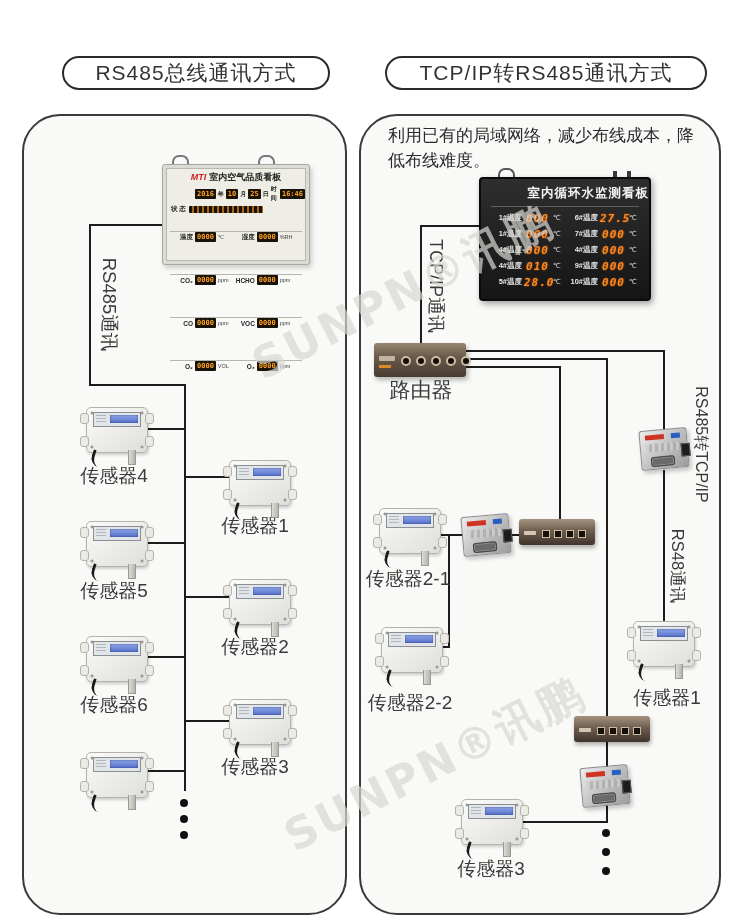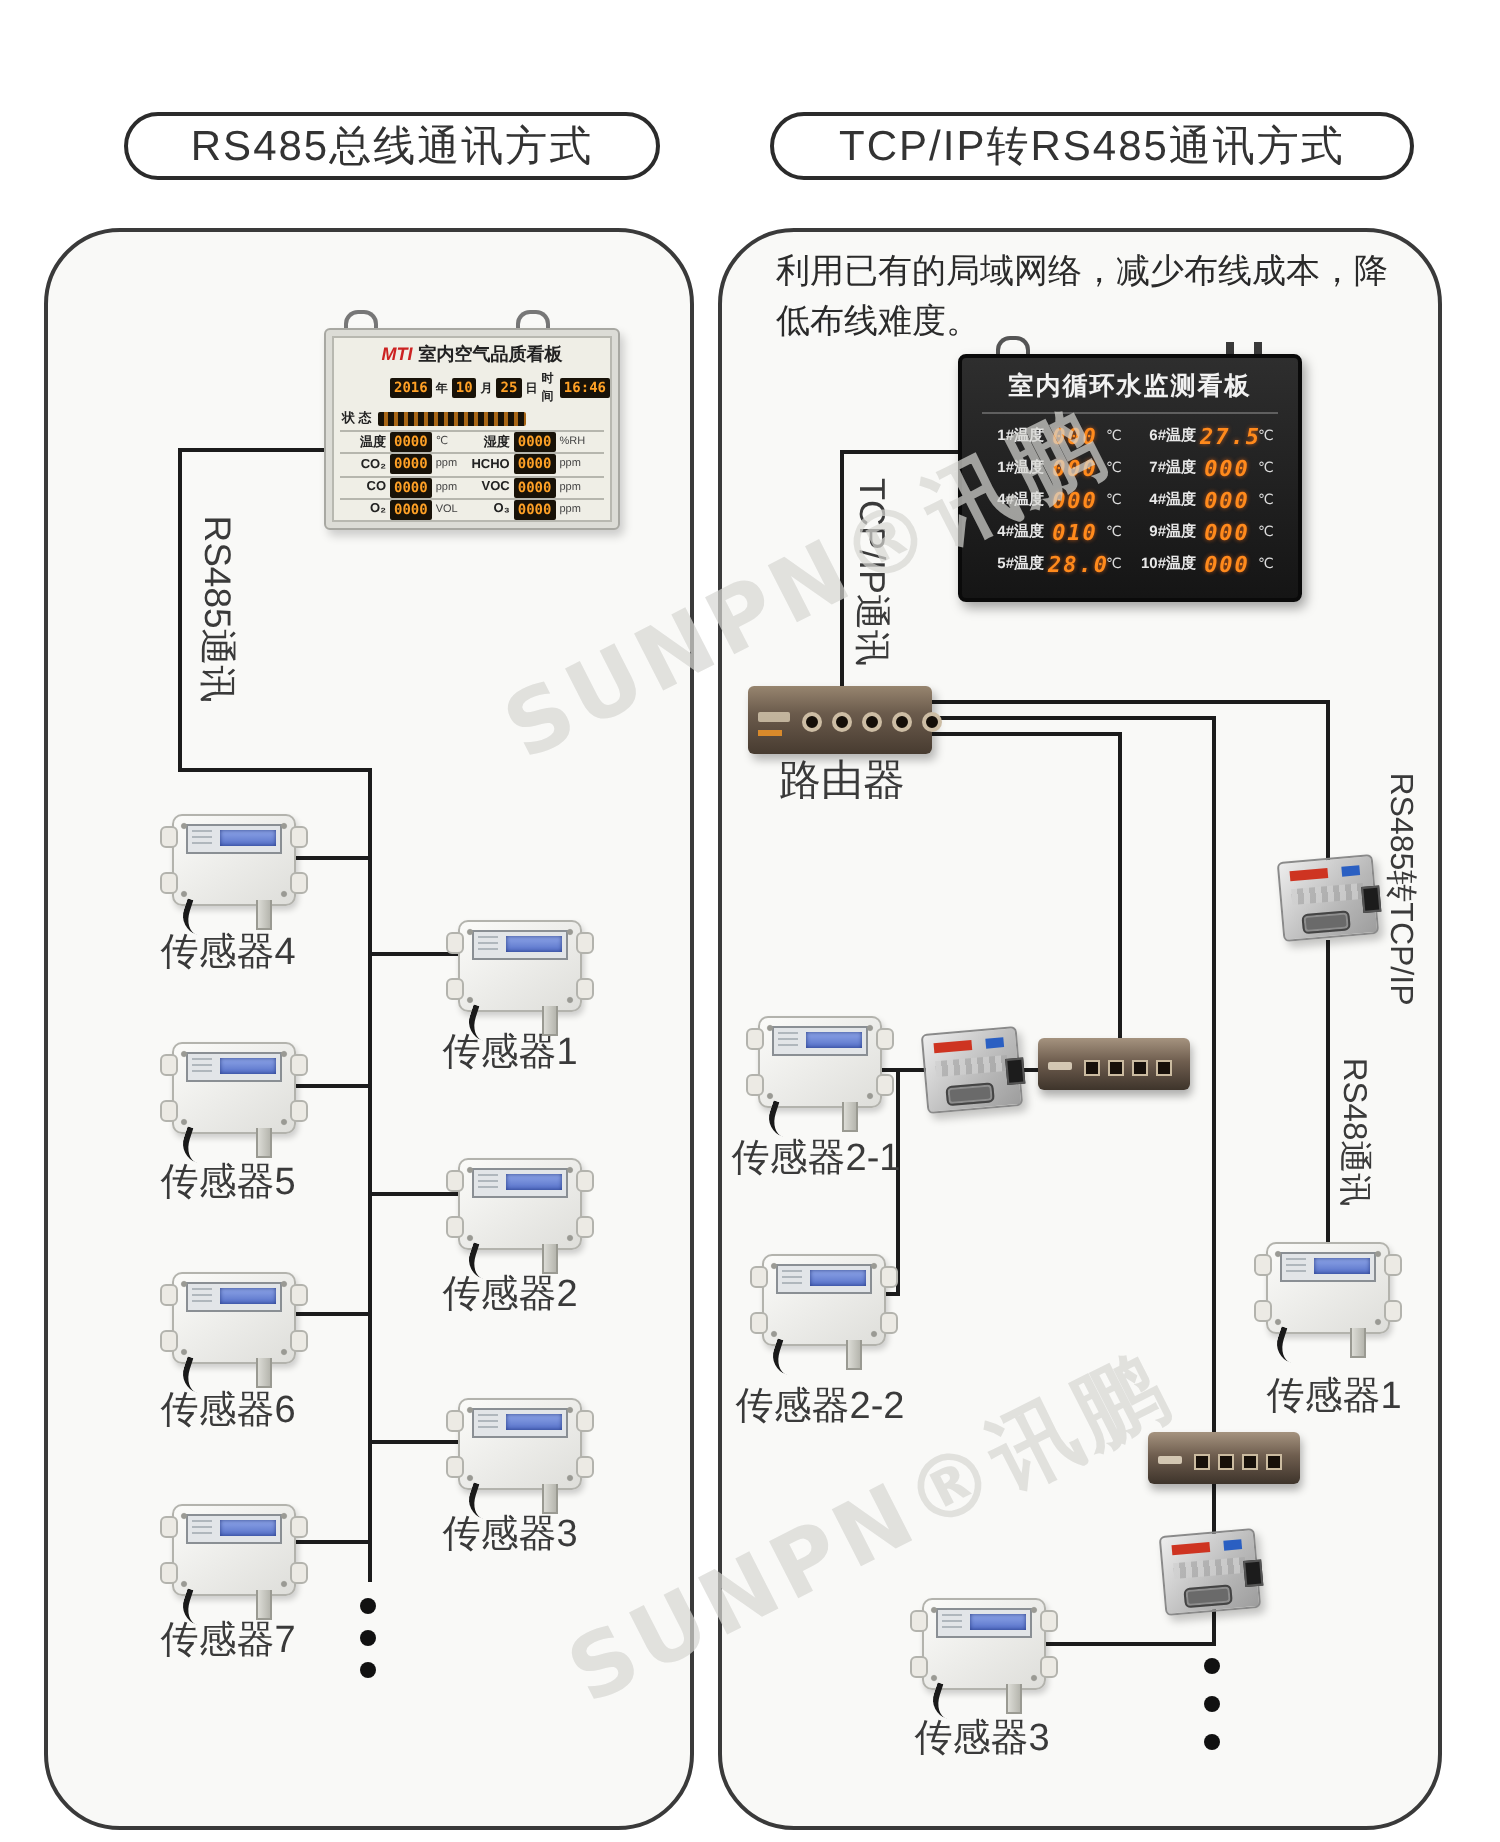--- a/index.html
+++ b/index.html
@@ -67,30 +67,30 @@
   .board-air{position:absolute;left:162px;top:164px;width:148px;height:101px;background:#dcdcd6;border:1px solid #a8a8a2;
              border-radius:3px;box-shadow:2px 3px 5px rgba(0,0,0,.18);padding:3px;box-sizing:border-box;z-index:10;}
   .ba-in{width:100%;height:100%;background:#efeee6;border:1px solid #b8b8b0;display:flex;flex-direction:column;box-sizing:border-box;}
   .ba-title{display:flex;justify-content:center;align-items:baseline;gap:3px;font-size:9px;font-weight:bold;color:#222;padding:2px 0 1px;}
   .ba-mti{color:#c22;font-style:italic;}
   .ba-date{display:flex;align-items:center;justify-content:center;gap:2px;font-size:6px;color:#222;font-weight:bold;padding-left:28px;}
   .seg{background:#181208;color:#ffa126;font:bold 7px "DejaVu Sans Mono",monospace;padding:1px 2px;border-radius:1px;}
   .ba-status{display:flex;align-items:center;gap:3px;font-size:6.5px;font-weight:bold;color:#222;padding:2px 4px 1px;}
   .ba-strip{width:74px;height:7px;border-radius:1px;
             background:repeating-linear-gradient(90deg,#181208 0 3px,#a86616 3px 5px);}
-  .ba-row{flex:1;display:flex;align-items:center;border-top:1px solid #b6b6ae;margin:0 3px;gap:2px;}
+  .ba-row{flex:1;display:flex;align-items:center;border-top:1px solid #b6b6ae;margin:16px 3px;gap:2px;}
   .ba-lbl{width:23px;font-size:6.5px;font-weight:bold;color:#222;text-align:right;}
   .ba-led{background:#181208;color:#ffa126;font:bold 7px "DejaVu Sans Mono",monospace;padding:1px 2px;border-radius:1px;}
   .ba-unit{font-size:5.5px;color:#444;width:12px;}
   .hook{position:absolute;width:13px;height:10px;border:2px solid #777;border-bottom:none;border-radius:7px 7px 0 0;z-index:9;}
   .knob{position:absolute;width:4px;height:6px;background:#3a3a3a;z-index:9;}
   
   .board-water{position:absolute;left:479px;top:177px;width:172px;height:124px;border-radius:4px;box-sizing:border-box;
                background:linear-gradient(#2e2e2e,#151515);border:2px solid #0a0a0a;box-shadow:2px 3px 6px rgba(0,0,0,.35);z-index:10;}
-  .bw-title{text-align:center;color:#f2f2f2;font-weight:bold;font-size:12.5px;letter-spacing:1px;padding-top:6px;}
+  .bw-title{text-align:right;color:#f2f2f2;font-weight:bold;font-size:12.5px;letter-spacing:1px;padding-top:6px;}
   .bw-div{height:1px;background:#5f5f5f;margin:4px 10px 2px;}
   .bw-grid{display:grid;grid-template-columns:1fr 1fr;padding:1px 8px 0;}
   .bw-cell{display:flex;align-items:center;gap:2px;height:16px;}
   .bw-lbl{color:#e8e8e8;font-size:7.5px;font-weight:bold;width:33px;text-align:right;}
   .bw-val{color:#ff8a1c;font:bold italic 11px "DejaVu Sans Mono",monospace;letter-spacing:1px;width:27px;text-align:center;
           text-shadow:0 0 2px rgba(255,110,20,.65);}
   .bw-unit{color:#ddd;font-size:7px;}
 </style>
 </head>
 <body>
@@ -229,21 +229,20 @@
     <i class="ear e1"></i>
       <i class="ear e2"></i>
       <i class="ear e3"></i>
       <i class="ear e4"></i>
     <span class="lcd">
         <i class="scr"></i>
       </span>
     <i class="probe"></i>
     <i class="cable"></i>
   </div>
-  <div class="lab" style="left:54px;top:807px;width:120px;">传感器7</div>
 
   <div class="sensor" style="left:229px;top:460px;">
     <i class="ear e1"></i>
       <i class="ear e2"></i>
       <i class="ear e3"></i>
       <i class="ear e4"></i>
     <span class="lcd">
         <i class="scr"></i>
       </span>
     <i class="probe"></i>

